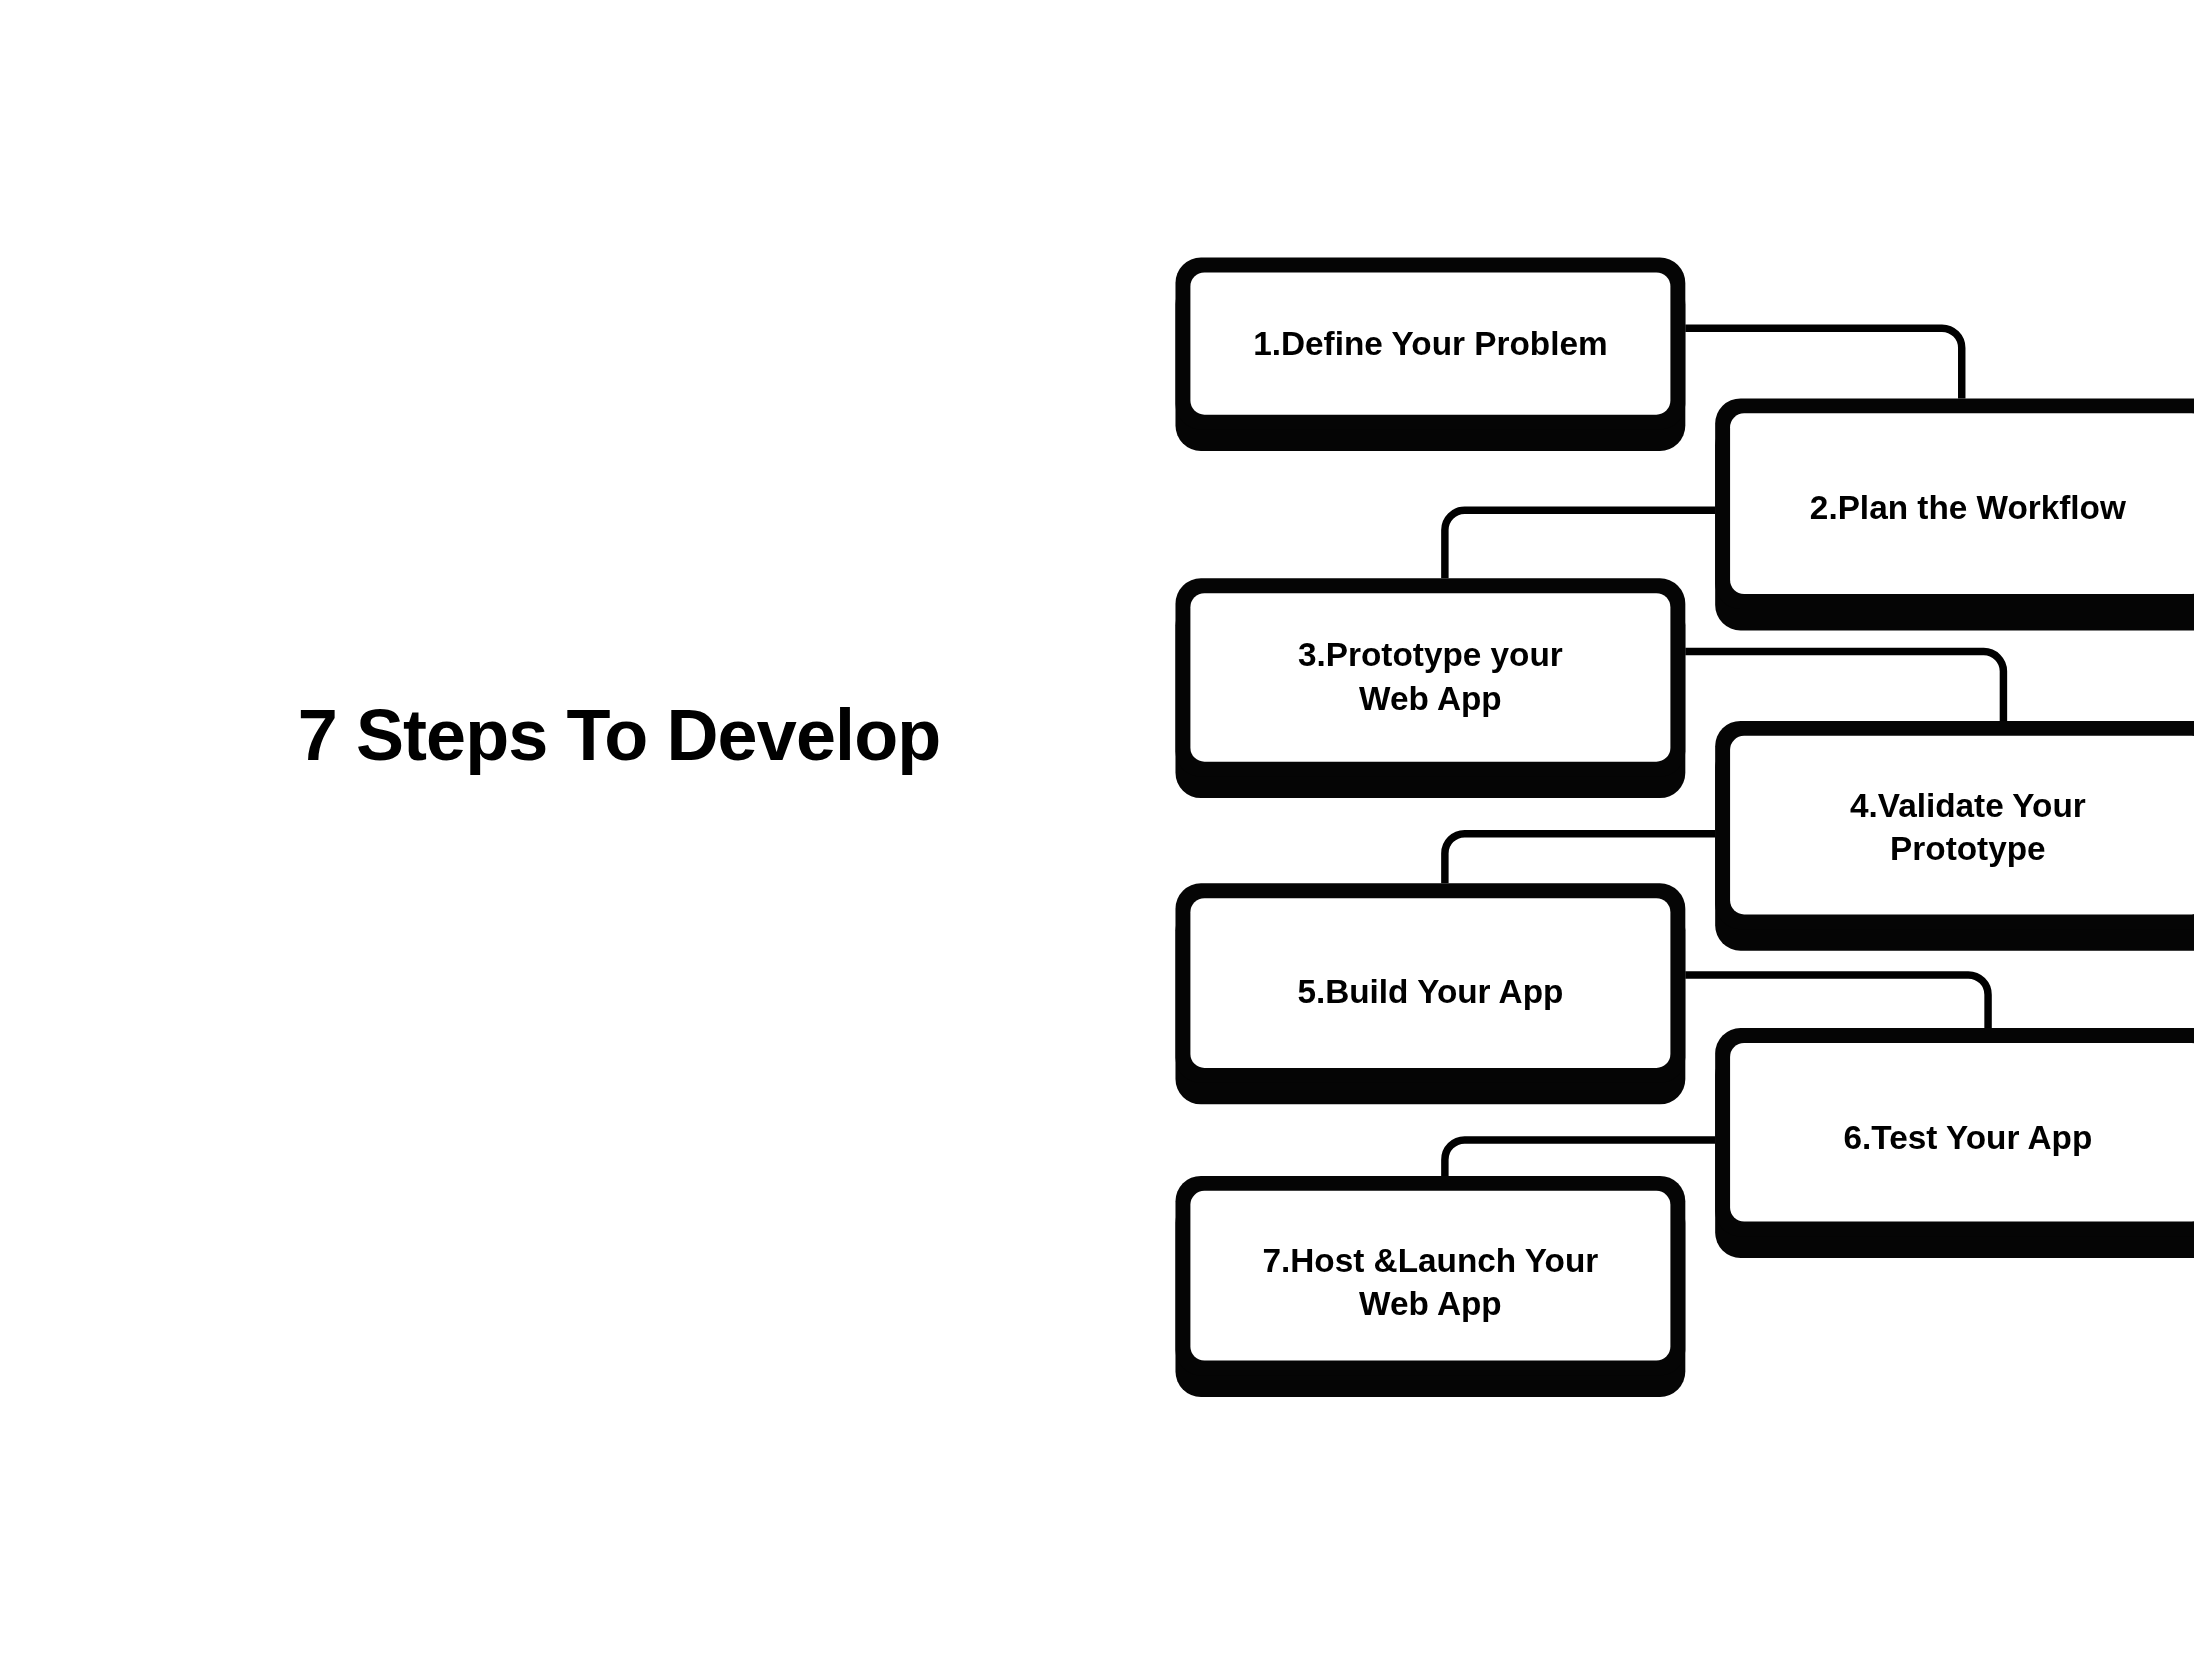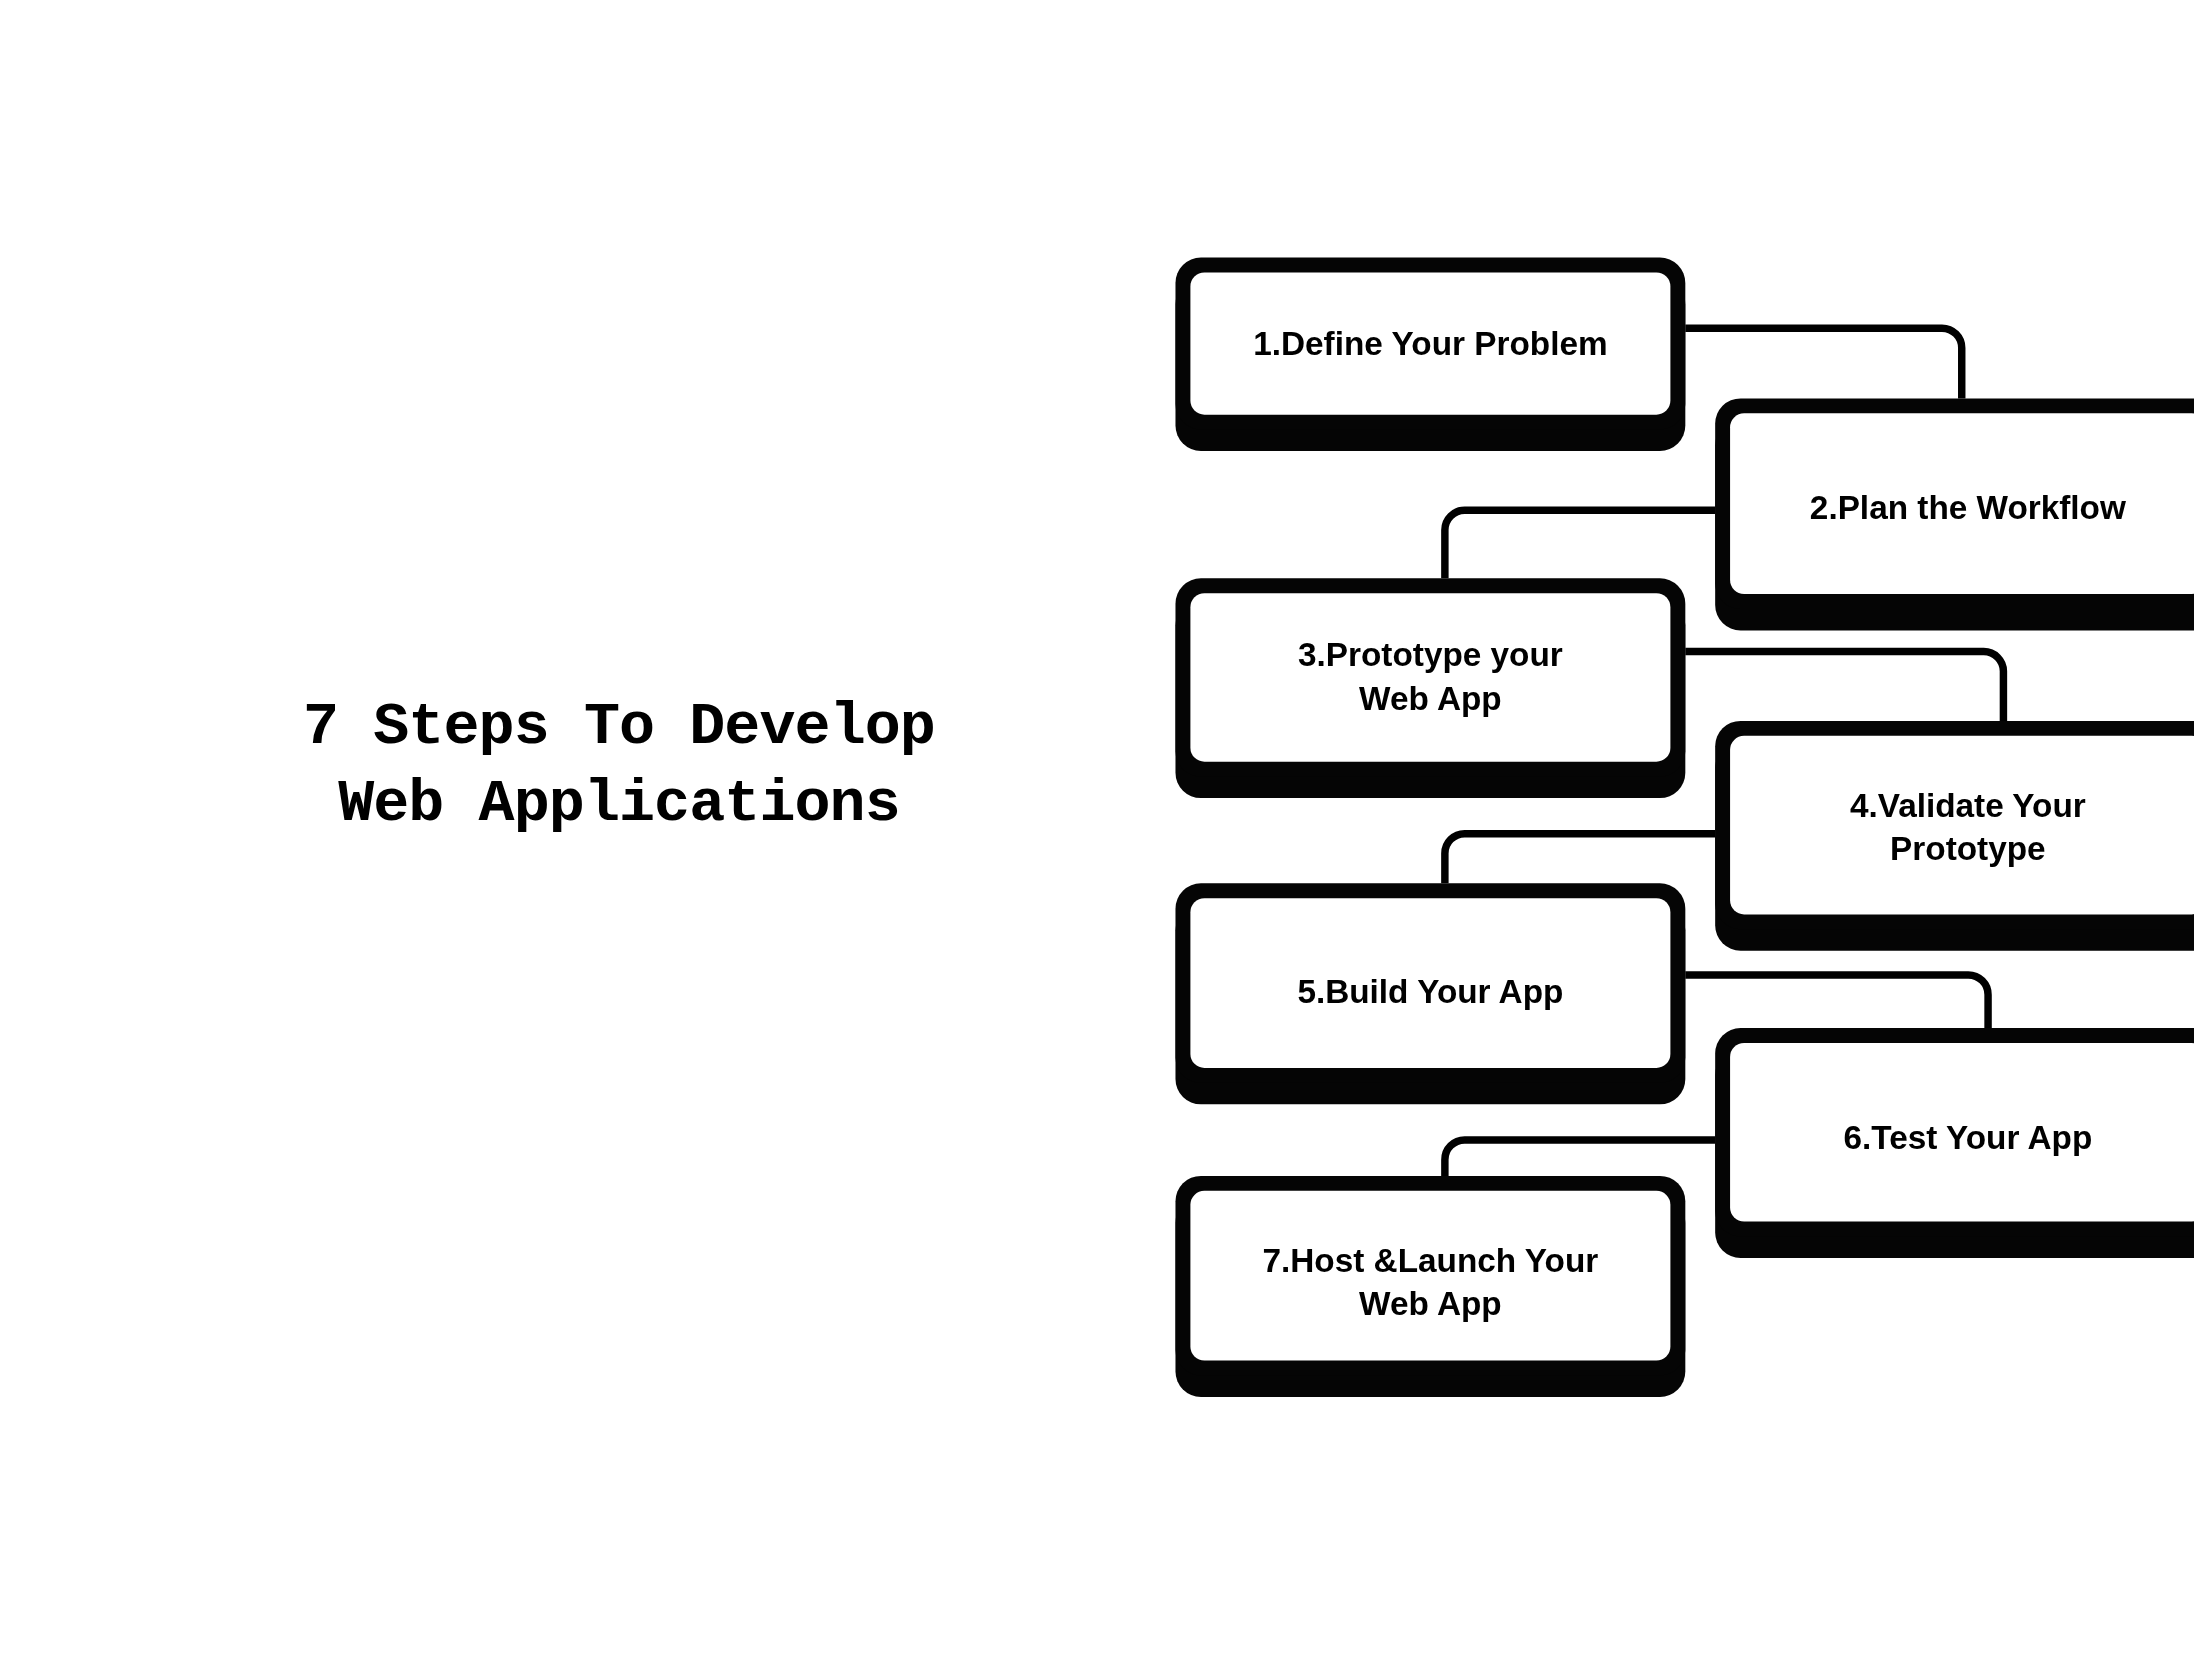--- a/index.html
+++ b/index.html
@@ -11,23 +11,23 @@
   #canvas{position:absolute;inset:0;width:2365px;height:1673px;}
 
   
   .title-block{
     position:absolute;
     left:145px; top:689px;
     width:948px;
     text-align:center;
   }
   .title-line{
-    font-family:Liberation Mono, monospace;
+    font-family:Liberation Sans, sans-serif;
     font-weight:700;
-    font-size:60px;
+    font-size:72px;
     line-height:1.28;
     letter-spacing:-0.9px;
     color:#000000;
     white-space:nowrap;
   }
 
   
   .diagram{
     position:absolute;
     left:0;top:0;width:2365px;height:1673px;
@@ -53,21 +53,20 @@
   .box-border{fill:#050505;}
   .box-fill{fill:#ffffff;}
 </style>
 </head>
 <body>
 
 <div id="canvas">
 
   <div class="title-block">
     <div class="title-line">7 Steps To Develop</div>
-    <div class="title-line">Web Applications</div>
   </div>
 
   <div class="diagram">
     <svg width="2365" height="1673" viewBox="0 0 5388 3813" xmlns="http://www.w3.org/2000/svg">
 
       <path class="conn" d="M 3840 748 H 4425 a 45 45 0 0 1 45 45 V 908"></path>
 
       <path class="conn" d="M 3908 1163 H 3337 a 45 45 0 0 0 -45 45 V 1318"></path>
 
       <path class="conn" d="M 3840 1485 H 4520 a 45 45 0 0 1 45 45 V 1643"></path>

